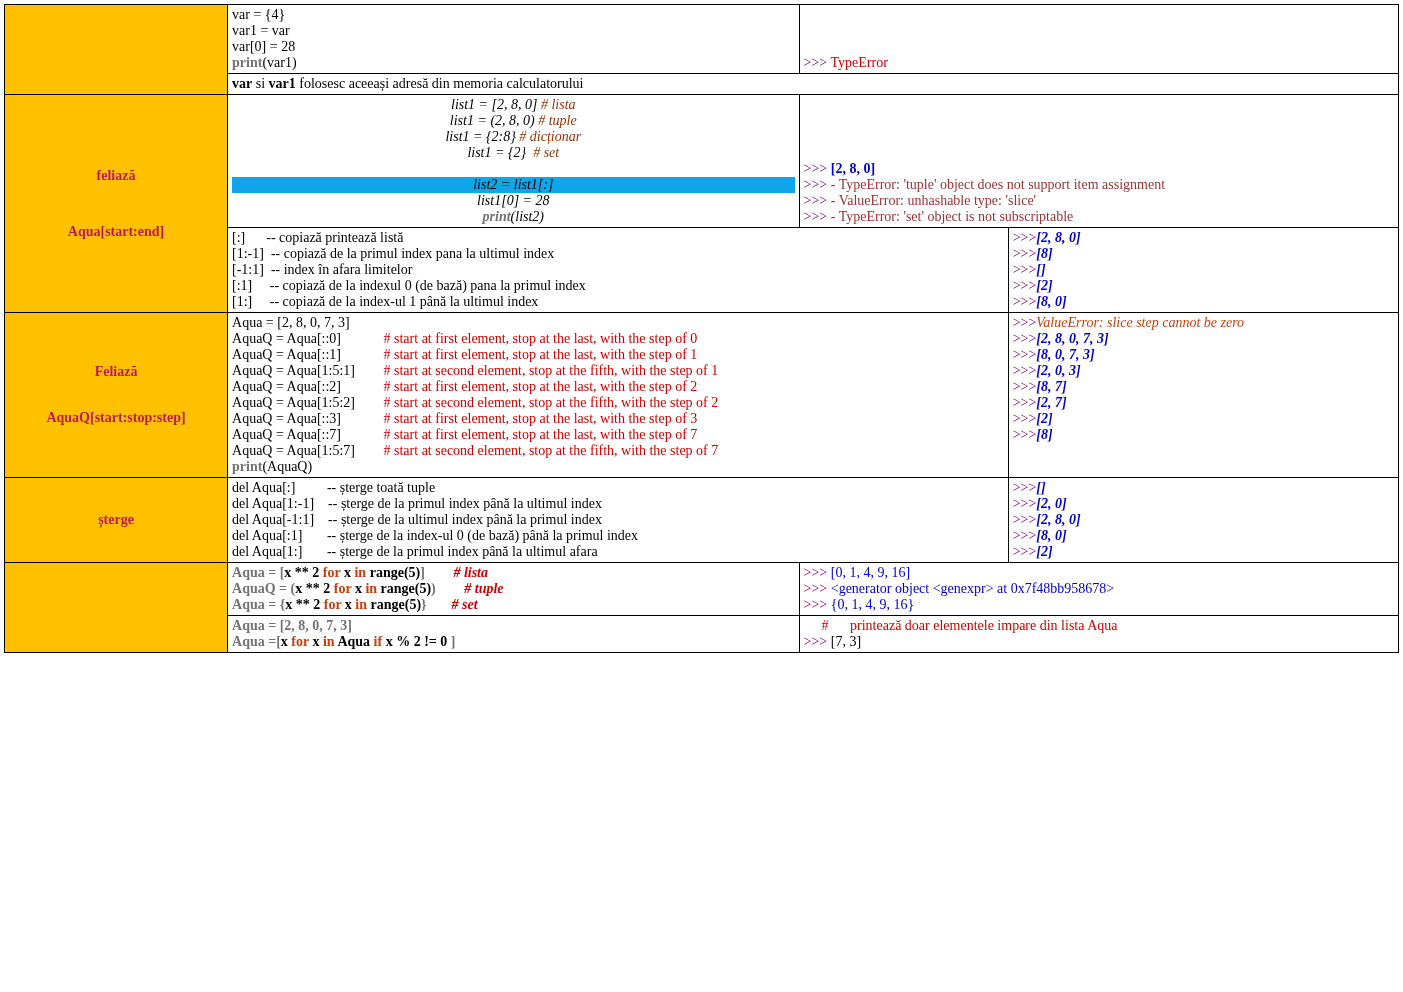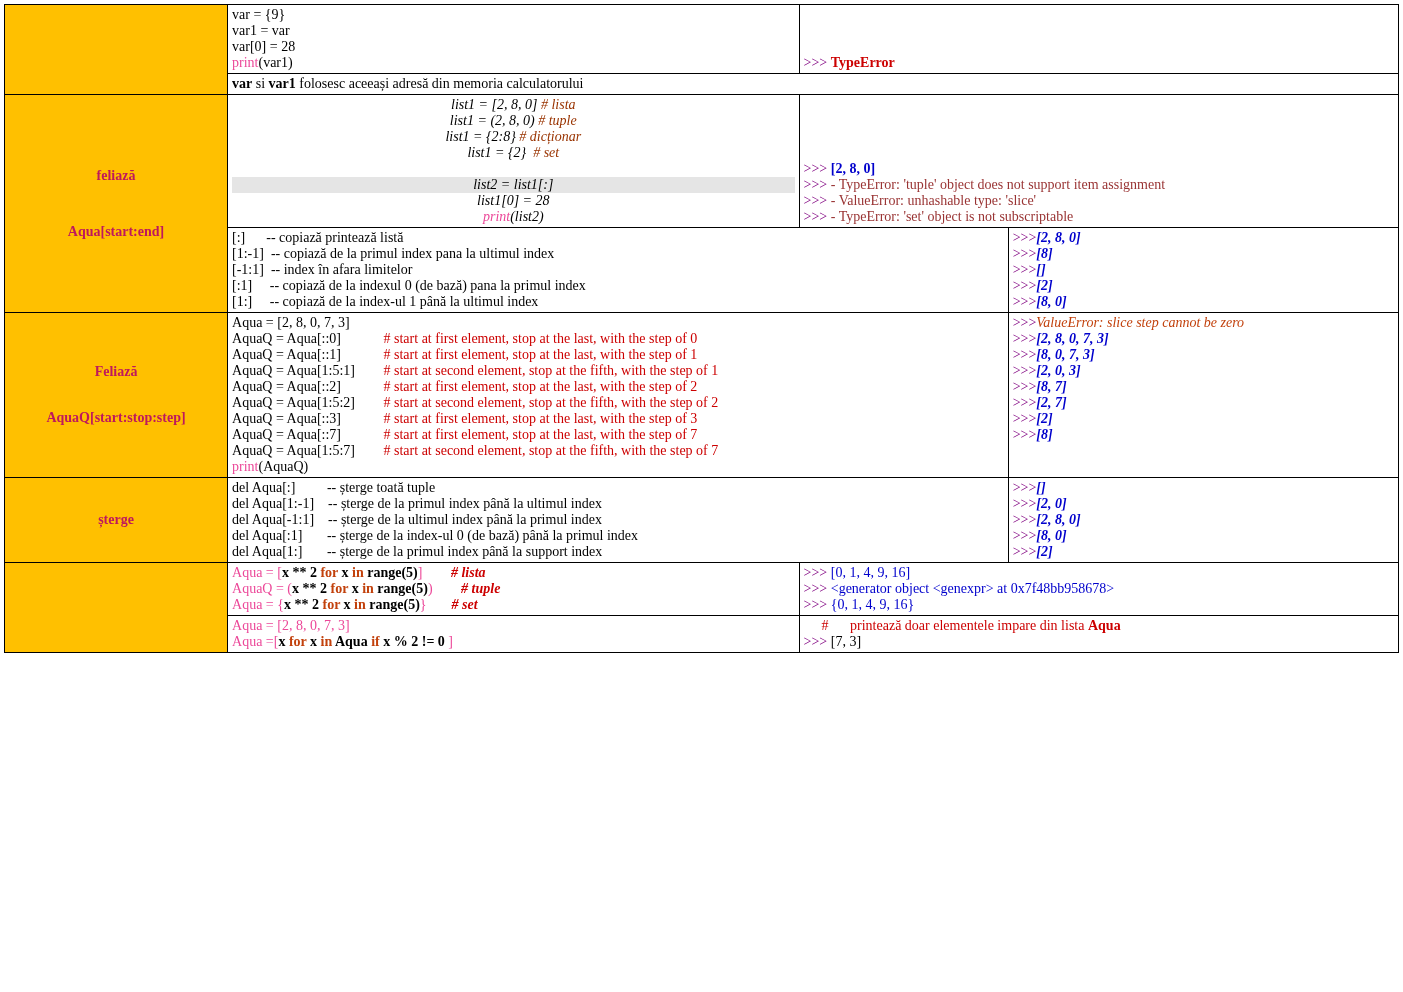--- a/index.html
+++ b/index.html
@@ -20,52 +20,52 @@
     vertical-align: top;
   }
   .hdr {
     background: #ffc000;
     text-align: center;
     vertical-align: middle;
     font-weight: bold;
     color: #be185d;
   }
   .code { font-family: "Liberation Serif", serif; }
-  .kw-purple { color: #ec4899; font-weight: normal; }
+  .kw-purple { color: #737373; font-weight: bold; }
   .kw-orange { color: #c2410c; font-weight: bold; }
   .comment-red { color: #cc0000; margin-left: 18px; }
   .comment-maroon { color: #993300; }
   .err { color: #993333; }
   .prompt { color: #800080; }
   .out-blue { color: #0000cc; font-weight: bold; font-style: italic; }
-  .out-red-bold { color: #cc0000; font-weight: bold; margin-top: 40px; }
+  .out-red-bold { color: #cc0000; font-weight: normal; margin-top: 40px; }
   .txt-blue { color: #0000cc; }
   .italic { font-style: italic; }
   .center { text-align: center; }
-  .hl { background: #e5e5e5; }
+  .hl { background: #0ea5e9; }
   .bold { font-weight: bold; }
   .maroon-italic { color: #c2410c; font-style: italic; }
   .line { white-space: pre-wrap; }
 </style>
 </head>
 <body>
 
 <table>
 <colgroup>
   <col style="width:16%">
   <col style="width:41%">
   <col style="width:15%">
   <col style="width:28%">
 </colgroup>
 
 <tbody>
       <tr>
   <td class="hdr" rowspan="2"></td>
   <td class="code">
-          <div class="line "><span>var = {9}</span></div>
+          <div class="line "><span>var = {4}</span></div>
           <div class="line "><span>var1 = var</span></div>
           <div class="line "><span>var[0] = 28</span></div>
           <div class="line "><span class="kw-purple">print</span><span>(var1)</span></div>
         </td>
   <td colspan="2" style="vertical-align:bottom">
           <div class="line "><span class="prompt">&gt;&gt;&gt; </span><span class="out-red-bold">TypeError</span></div>
         </td>
 </tr>
 <tr>
   <td colspan="3">
@@ -143,21 +143,21 @@
         </td>
 </tr>
 
 <tr>
   <td class="hdr">șterge</td>
   <td colspan="2" class="code">
           <div class="line "><span>del Aqua[:]         -- șterge toată tuple</span></div>
           <div class="line "><span>del Aqua[1:-1]    -- șterge de la primul index până la ultimul index</span></div>
           <div class="line "><span>del Aqua[-1:1]    -- șterge de la ultimul index până la primul index</span></div>
           <div class="line "><span>del Aqua[:1]       -- șterge de la index-ul 0 (de bază) până la primul index</span></div>
-          <div class="line "><span>del Aqua[1:]       -- șterge de la primul index până la support index</span></div>
+          <div class="line "><span>del Aqua[1:]       -- șterge de la primul index până la ultimul afara</span></div>
         </td>
   <td>
           <div class="line "><span class="prompt">&gt;&gt;&gt;</span><span class="out-blue">[]</span></div>
           <div class="line "><span class="prompt">&gt;&gt;&gt;</span><span class="out-blue">[2, 0]</span></div>
           <div class="line "><span class="prompt">&gt;&gt;&gt;</span><span class="out-blue">[2, 8, 0]</span></div>
           <div class="line "><span class="prompt">&gt;&gt;&gt;</span><span class="out-blue">[8, 0]</span></div>
           <div class="line "><span class="prompt">&gt;&gt;&gt;</span><span class="out-blue">[2]</span></div>
         </td>
 </tr>
 

